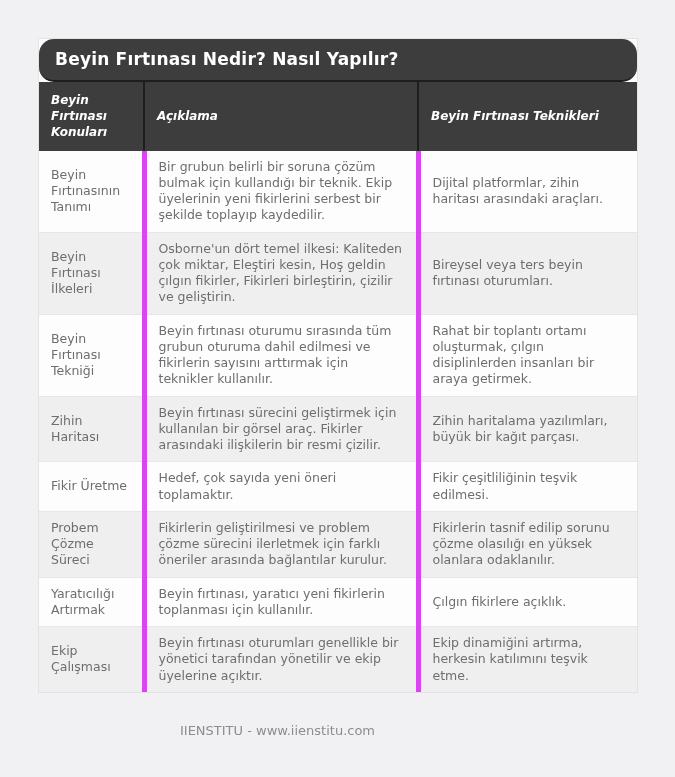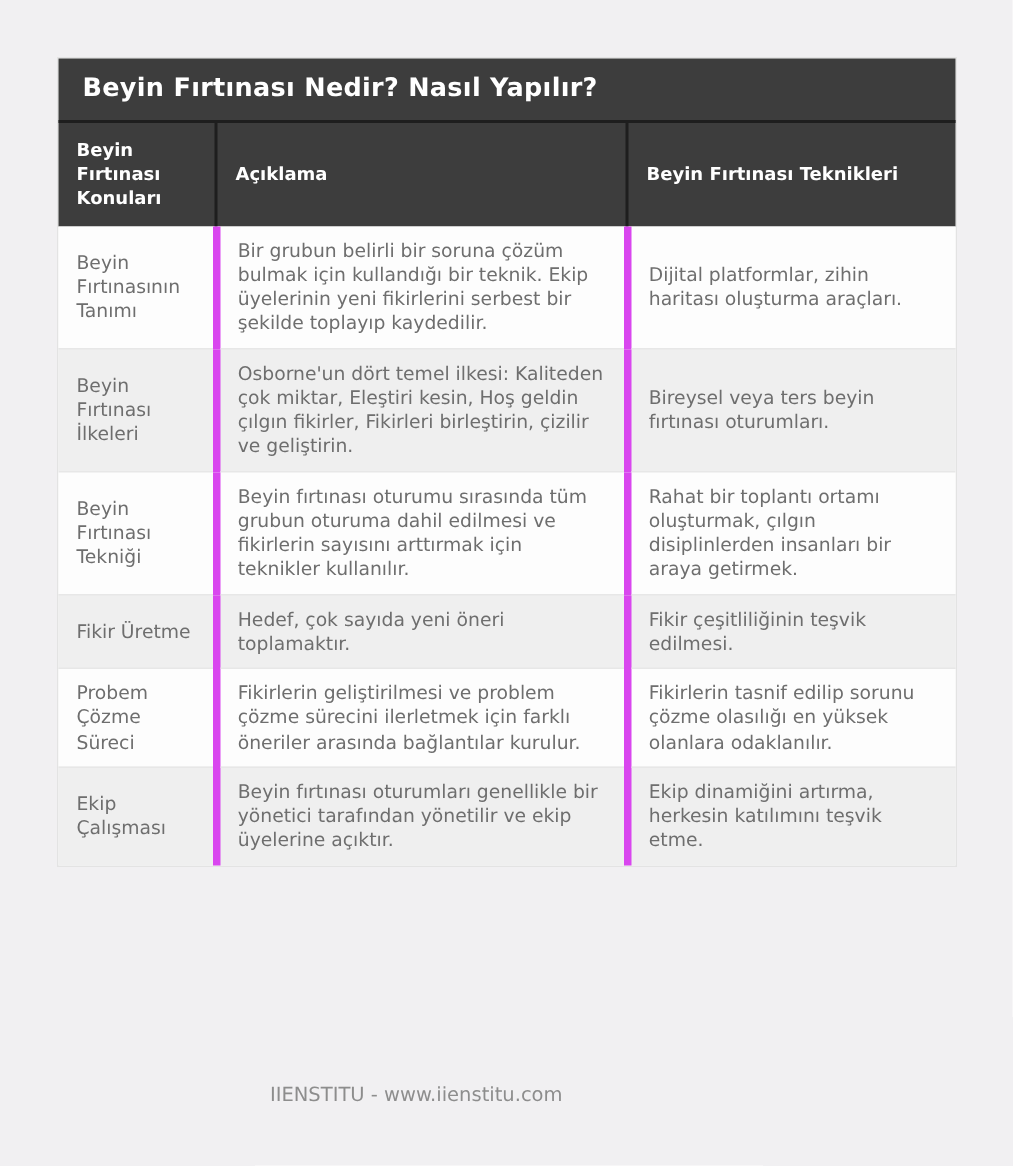--- a/index.html
+++ b/index.html
@@ -19,40 +19,42 @@
     border: 1px solid #e3e3e3;
   }
   .title-bar {
     background: #3d3d3d;
     color: #ffffff;
     font-weight: bold;
     font-size: 17px;
     padding: 10px 16px 11px 16px;
     border-bottom: 2px solid #1e1e1e;
     letter-spacing: 0.2px;
+    border-radius: 15px;
   }
   table {
     width: 100%;
     border-collapse: collapse;
     table-layout: fixed;
   }
   col.c1 { width: 105px; }
   col.c2 { width: 274px; }
   col.c3 { width: auto; }
   thead th {
     background: #3d3d3d;
     color: #ffffff;
     font-size: 12px;
     font-weight: bold;
     text-align: left;
     vertical-align: middle;
     padding: 10px 12px;
     height: 66px;
     line-height: 1.35;
     border-left: 2px solid #1e1e1e;
+    font-style: italic;
   }
   thead th:first-child { border-left: none; }
   tbody td {
     font-size: 12.5px;
     color: #6e6e6e;
     padding: 8px 12px;
     vertical-align: middle;
     line-height: 1.3;
     border-top: 1px solid #e7e7e7;
     border-left: 5px solid #d946ef;
@@ -86,41 +88,51 @@
       <tr>
         <th>Beyin Fırtınası Konuları</th>
         <th>Açıklama</th>
         <th>Beyin Fırtınası Teknikleri</th>
       </tr>
     </thead>
     <tbody id="table-body">
         <tr>
           <td>Beyin Fırtınasının Tanımı</td>
           <td>Bir grubun belirli bir soruna çözüm bulmak için kullandığı bir teknik. Ekip üyelerinin yeni fikirlerini serbest bir şekilde toplayıp kaydedilir.</td>
-          <td>Dijital platformlar, zihin haritası oluşturma araçları.</td>
+          <td>Dijital platformlar, zihin haritası arasındaki araçları.</td>
         </tr>
         <tr>
           <td>Beyin Fırtınası İlkeleri</td>
           <td>Osborne'un dört temel ilkesi: Kaliteden çok miktar, Eleştiri kesin, Hoş geldin çılgın fikirler, Fikirleri birleştirin, çizilir ve geliştirin.</td>
           <td>Bireysel veya ters beyin fırtınası oturumları.</td>
         </tr>
         <tr>
           <td>Beyin Fırtınası Tekniği</td>
           <td>Beyin fırtınası oturumu sırasında tüm grubun oturuma dahil edilmesi ve fikirlerin sayısını arttırmak için teknikler kullanılır.</td>
           <td>Rahat bir toplantı ortamı oluşturmak, çılgın disiplinlerden insanları bir araya getirmek.</td>
         </tr>
         <tr>
+          <td>Zihin Haritası</td>
+          <td>Beyin fırtınası sürecini geliştirmek için kullanılan bir görsel araç. Fikirler arasındaki ilişkilerin bir resmi çizilir.</td>
+          <td>Zihin haritalama yazılımları, büyük bir kağıt parçası.</td>
+        </tr>
+        <tr>
           <td>Fikir Üretme</td>
           <td>Hedef, çok sayıda yeni öneri toplamaktır.</td>
           <td>Fikir çeşitliliğinin teşvik edilmesi.</td>
         </tr>
         <tr>
           <td>Probem Çözme Süreci</td>
           <td>Fikirlerin geliştirilmesi ve problem çözme sürecini ilerletmek için farklı öneriler arasında bağlantılar kurulur.</td>
           <td>Fikirlerin tasnif edilip sorunu çözme olasılığı en yüksek olanlara odaklanılır.</td>
+        </tr>
+        <tr>
+          <td>Yaratıcılığı Artırmak</td>
+          <td>Beyin fırtınası, yaratıcı yeni fikirlerin toplanması için kullanılır.</td>
+          <td>Çılgın fikirlere açıklık.</td>
         </tr>
         <tr>
           <td>Ekip Çalışması</td>
           <td>Beyin fırtınası oturumları genellikle bir yönetici tarafından yönetilir ve ekip üyelerine açıktır.</td>
           <td>Ekip dinamiğini artırma, herkesin katılımını teşvik etme.</td>
         </tr>
       </tbody>
   </table>
 </div>
 

